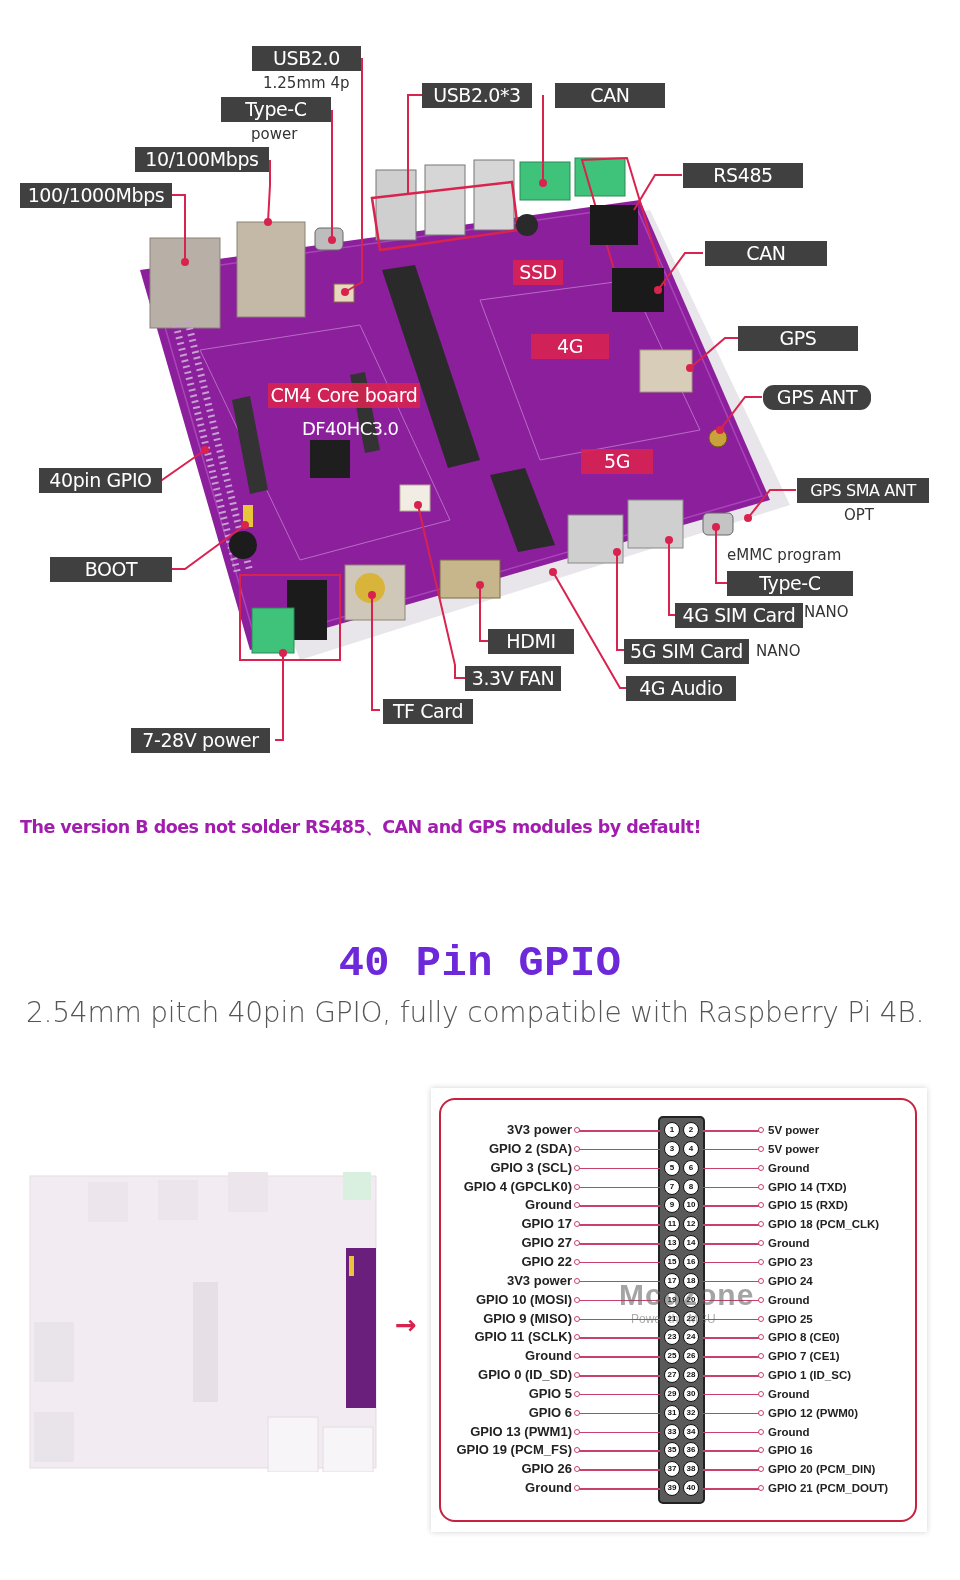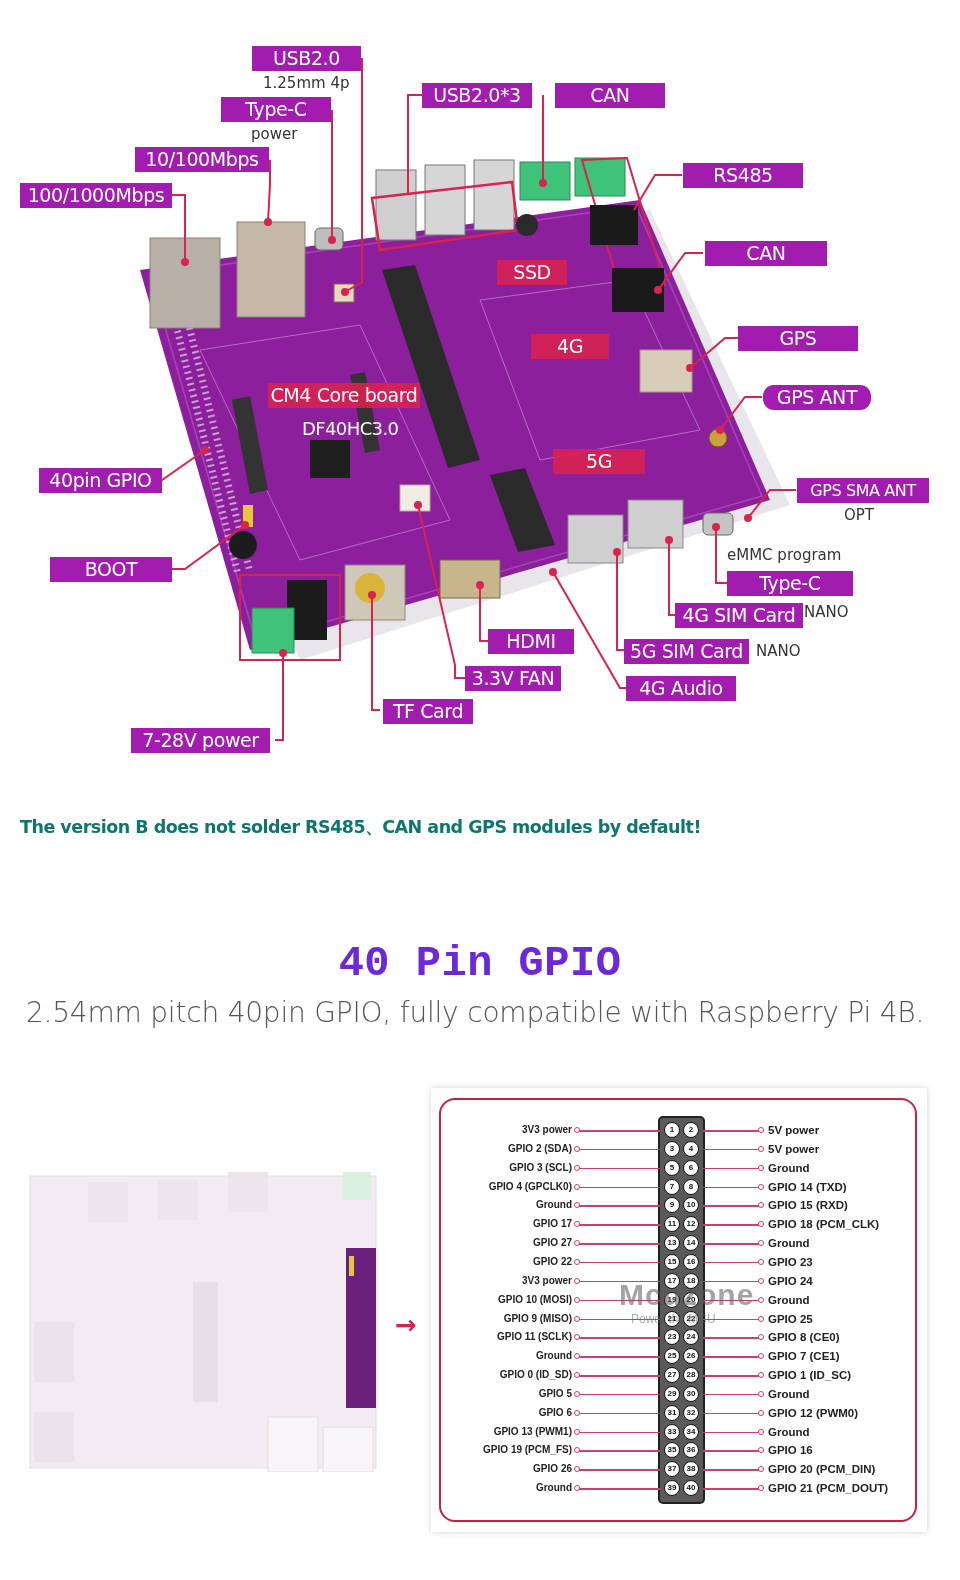--- a/index.html
+++ b/index.html
@@ -4,41 +4,41 @@
 <style>
   * { box-sizing: border-box; margin: 0; padding: 0; }
   html, body { width: 960px; height: 1580px; background: #ffffff; overflow: hidden; }
   body { position: relative; font-family: "DejaVu Sans", sans-serif; }
 
   
   #board-area { position: absolute; left: 0; top: 0; width: 960px; height: 790px; }
   #board-svg { position: absolute; left: 0; top: 0; width: 960px; height: 790px; }
 
   .callout {
-    position: absolute; background: #a21caf; color: #ffffff;
+    position: absolute; background: #404040; color: #ffffff;
     font-family: "DejaVu Sans", sans-serif; font-size: 19px; line-height: 25px;
     height: 25px; text-align: center; white-space: nowrap; letter-spacing: -0.4px;
   }
   .subnote {
     position: absolute; color: #333333; font-size: 15px; line-height: 18px;
     white-space: nowrap; font-family: "DejaVu Sans", sans-serif;
   }
   .overlay-label {
     position: absolute; background: rgba(217,35,79,0.88); color: #fff;
     font-size: 19px; line-height: 24px; height: 25px; text-align: center; white-space: nowrap;
     letter-spacing: -0.4px;
   }
   .overlay-plain {
     position: absolute; color: #fff; font-size: 18px; white-space: nowrap;
     letter-spacing: -0.6px;
   }
 
   
   #notice {
-    position: absolute; left: 20px; top: 815px; color: #0f766e;
+    position: absolute; left: 20px; top: 815px; color: #a21caf;
     font-family: "DejaVu Sans", sans-serif; font-weight: bold; font-size: 17.5px;
     letter-spacing: -0.5px; white-space: nowrap;
   }
 
   
   #gpio-title {
     position: absolute; left: 0; width: 960px; top: 940px; text-align: center;
     font-family: Liberation Mono, monospace; font-weight: bold; font-size: 42px; color: #6d28d9;
     letter-spacing: 0.5px;
   }
@@ -60,21 +60,21 @@
   #pinout-frame {
     position: absolute; left: 8px; top: 10px; width: 478px; height: 424px;
     border: 2px solid #c8203f; border-radius: 16px;
   }
   #header-body {
     position: absolute; left: 227px; top: 28px; width: 47px; height: 388px;
     background: #5a5a5a; border: 2px solid #222; border-radius: 5px;
   }
   .pin-row { position: absolute; left: 0; width: 496px; height: 18.8px; }
   .pin-label-left {
-    position: absolute; right: 355px; top: 0; font-size: 10px; font-weight: bold; color: #222;
+    position: absolute; right: 355px; top: 0; font-size: 13px; font-weight: bold; color: #222;
     font-family: "Liberation Sans", sans-serif; line-height: 18px; white-space: nowrap;
   }
   .pin-label-right {
     position: absolute; left: 337px; top: 0; font-size: 11.5px; font-weight: bold; color: #222;
     font-family: "Liberation Sans", sans-serif; line-height: 18px; white-space: nowrap;
   }
   .wire-left { position: absolute; left: 146px; width: 83px; top: 9px; height: 1.5px; background: #c9406a; }
   .wire-right { position: absolute; left: 272px; width: 57px; top: 9px; height: 1.5px; background: #c9406a; }
   .dot-left, .dot-right {
     position: absolute; top: 6px; width: 6px; height: 6px; border-radius: 50%;
@@ -234,23 +234,23 @@
   <div class="callout" style="left:624px;top:639px;width:125px;">5G SIM Card</div>
   <div class="subnote" style="left:756px;top:642px;">NANO</div>
   <div class="callout" style="left:626px;top:676px;width:110px;">4G Audio</div>
   <div class="callout" style="left:488px;top:629px;width:86px;">HDMI</div>
   <div class="callout" style="left:465px;top:666px;width:96px;">3.3V FAN</div>
   <div class="callout" style="left:383px;top:699px;width:90px;">TF Card</div>
   <div class="callout" style="left:131px;top:728px;width:139px;">7-28V power</div>
   <div class="callout" style="left:50px;top:557px;width:122px;">BOOT</div>
   <div class="callout" style="left:39px;top:468px;width:123px;">40pin GPIO</div>
 
-  <div class="overlay-label" style="left:497px;top:260px;width:70px;">SSD</div>
+  <div class="overlay-label" style="left:513px;top:260px;width:50px;">SSD</div>
   <div class="overlay-label" style="left:531px;top:334px;width:78px;">4G</div>
-  <div class="overlay-label" style="left:553px;top:449px;width:92px;">5G</div>
+  <div class="overlay-label" style="left:581px;top:449px;width:72px;">5G</div>
   <div class="overlay-label" style="left:268px;top:383px;width:152px;">CM4 Core board</div>
   <div class="overlay-plain" style="left:302px;top:418px;">DF40HC3.0</div>
 </div>
 
 <div id="notice">The version B does not solder RS485、CAN and GPS modules by default!</div>
 
 <div id="gpio-title">40 Pin GPIO</div>
 <div id="gpio-subtitle">2.54mm pitch 40pin GPIO, fully compatible with Raspberry Pi 4B.</div>
 
 <svg id="mini-board" viewBox="0 0 352 300">

